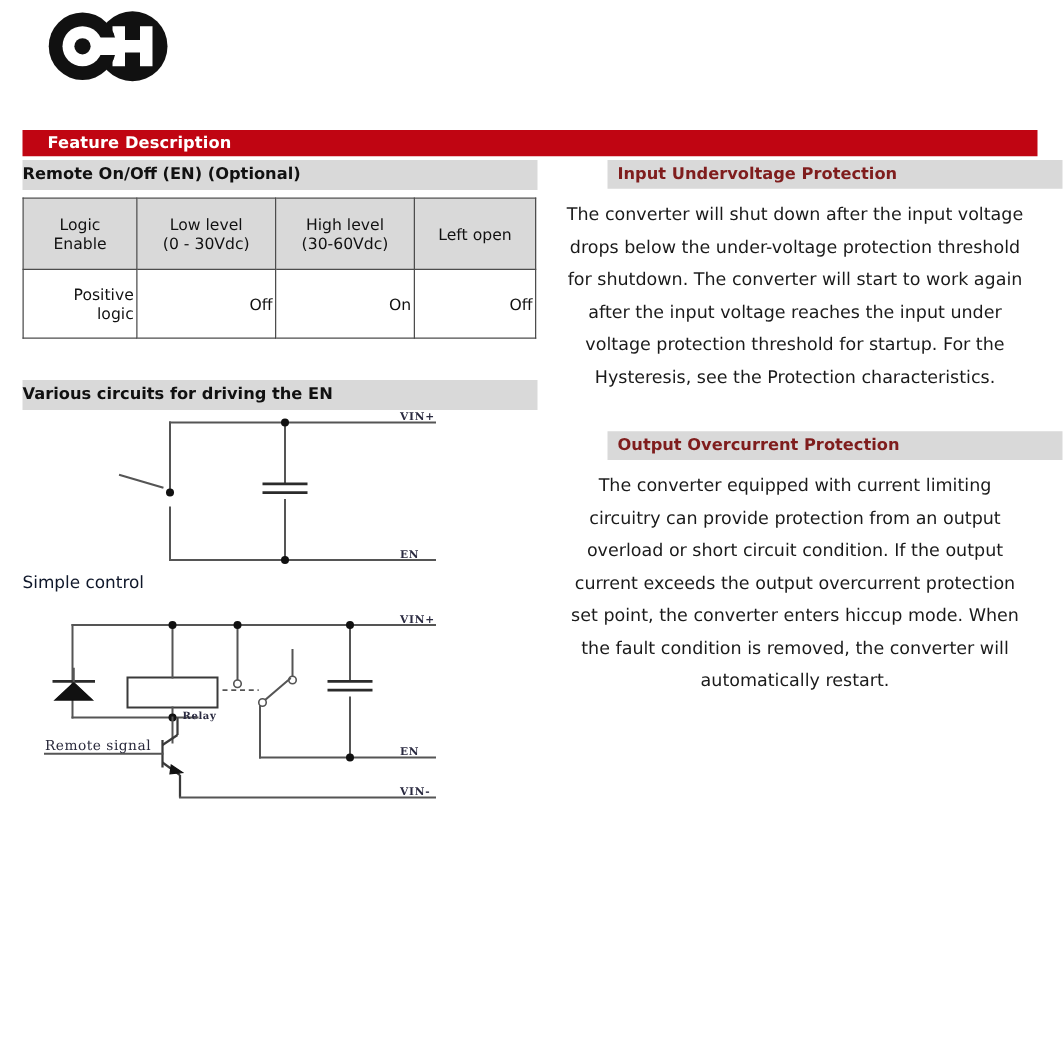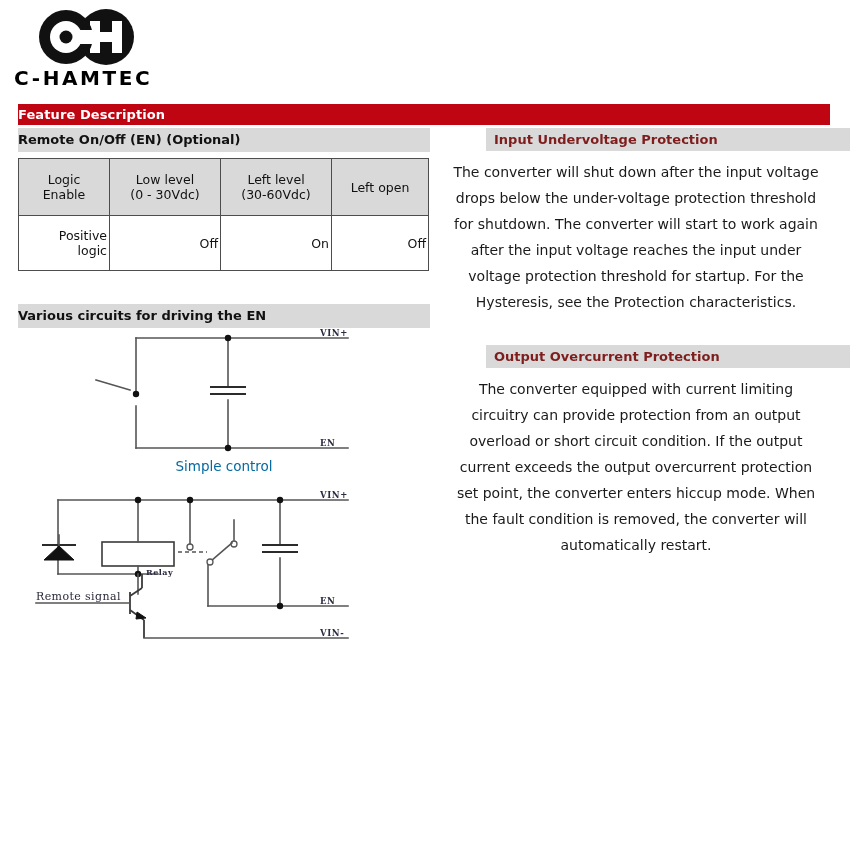--- a/index.html
+++ b/index.html
@@ -41,21 +41,21 @@
   .red-bar {
     position: absolute;
     left: 18px;
     top: 104px;
     width: 812px;
     height: 21px;
     background: #c00512;
   }
   .red-bar-label {
     position: absolute;
-    left: 0;
+    left: 20px;
     top: 3px;
     font-size: 13px;
     font-weight: bold;
     color: #ffffff;
     letter-spacing: 0.1px;
   }
 
   
   .left-col {
     position: absolute;
@@ -105,23 +105,23 @@
 
   
   .circuits-header-wrap {
     margin-top: 33px;
   }
   .circuit-area {
     position: relative;
     width: 412px;
   }
   .circuit-caption {
-    text-align: center;
+    text-align: left;
     font-size: 13.5px;
-    color: #0369a1;
+    color: #0f172a;
     font-family: "DejaVu Sans", "Liberation Sans", sans-serif;
   }
   svg.circuit { display: block; }
   svg.circuit .wire {
     stroke: #555555;
     stroke-width: 1.6;
     fill: none;
     stroke-linecap: square;
   }
   svg.circuit .wire-dark {
@@ -192,21 +192,20 @@
   <svg class="logo-mark" viewBox="0 0 130 60">
 
     <circle cx="82" cy="29" r="28" fill="#111111"></circle>
     <path d="M66 13 h10 v11 h12 v-11 h10 v32 h-10 v-11 h-12 v11 h-10 z" fill="#ffffff"></path>
 
     <circle cx="42" cy="29" r="27" fill="#111111"></circle>
     <circle cx="42" cy="29" r="16" fill="#ffffff"></circle>
     <rect x="42" y="22" width="34" height="14" fill="#ffffff"></rect>
     <circle cx="42" cy="29" r="6.5" fill="#111111"></circle>
   </svg>
-  <div class="logo-wordmark">C-HAMTEC</div>
 </div>
 
 <div class="red-bar">
   <div class="red-bar-label">Feature Description</div>
 </div>
 
 <div class="left-col">
 
   <div class="sub-header">Remote On/Off (EN) (Optional)</div>
 
@@ -215,21 +214,21 @@
         <tr class="head">
       <td class="col-a">
         <span>Logic</span><br>
         <span>Enable</span>
       </td>
       <td class="col-b">
         <span>Low level</span><br>
         <span>(0 - 30Vdc)</span>
       </td>
       <td class="col-c">
-        <span>Left level</span><br>
+        <span>High level</span><br>
         <span>(30-60Vdc)</span>
       </td>
       <td class="col-d">Left open</td>
     </tr>
     <tr class="body">
       <td class="col-a">
         <span>Positive</span><br>
         <span>logic</span>
       </td>
       <td class="col-b">Off</td>

